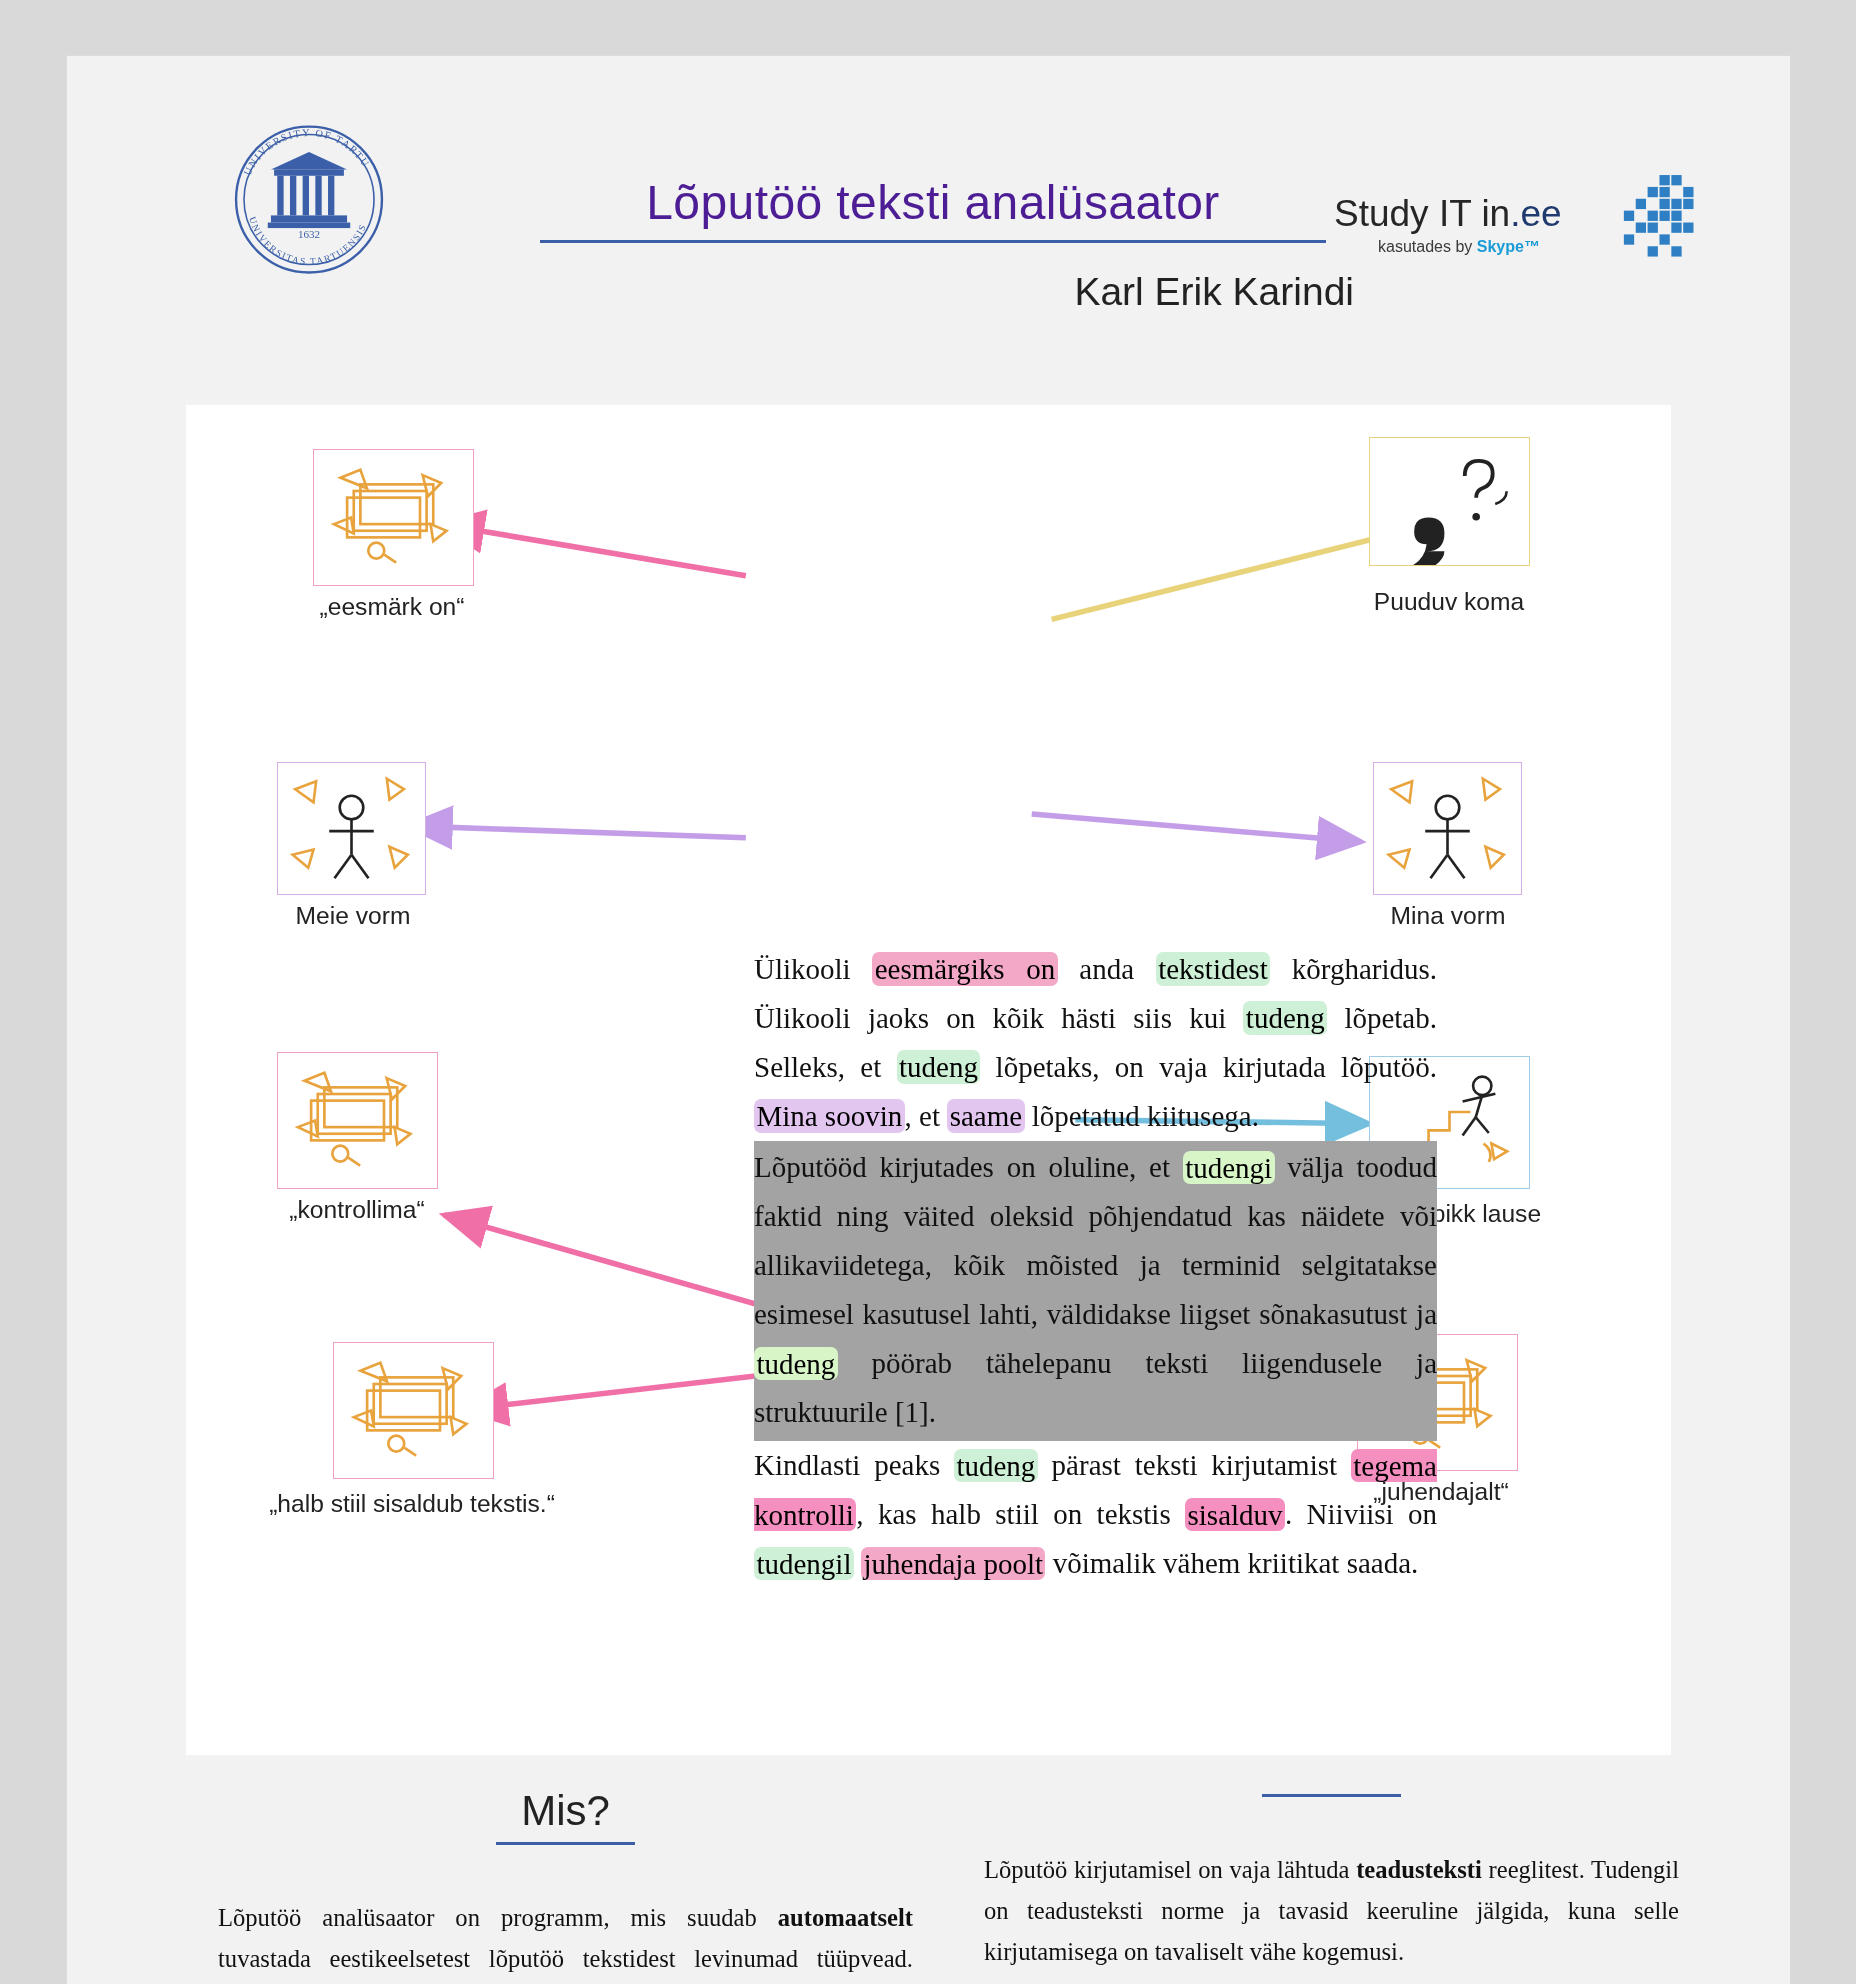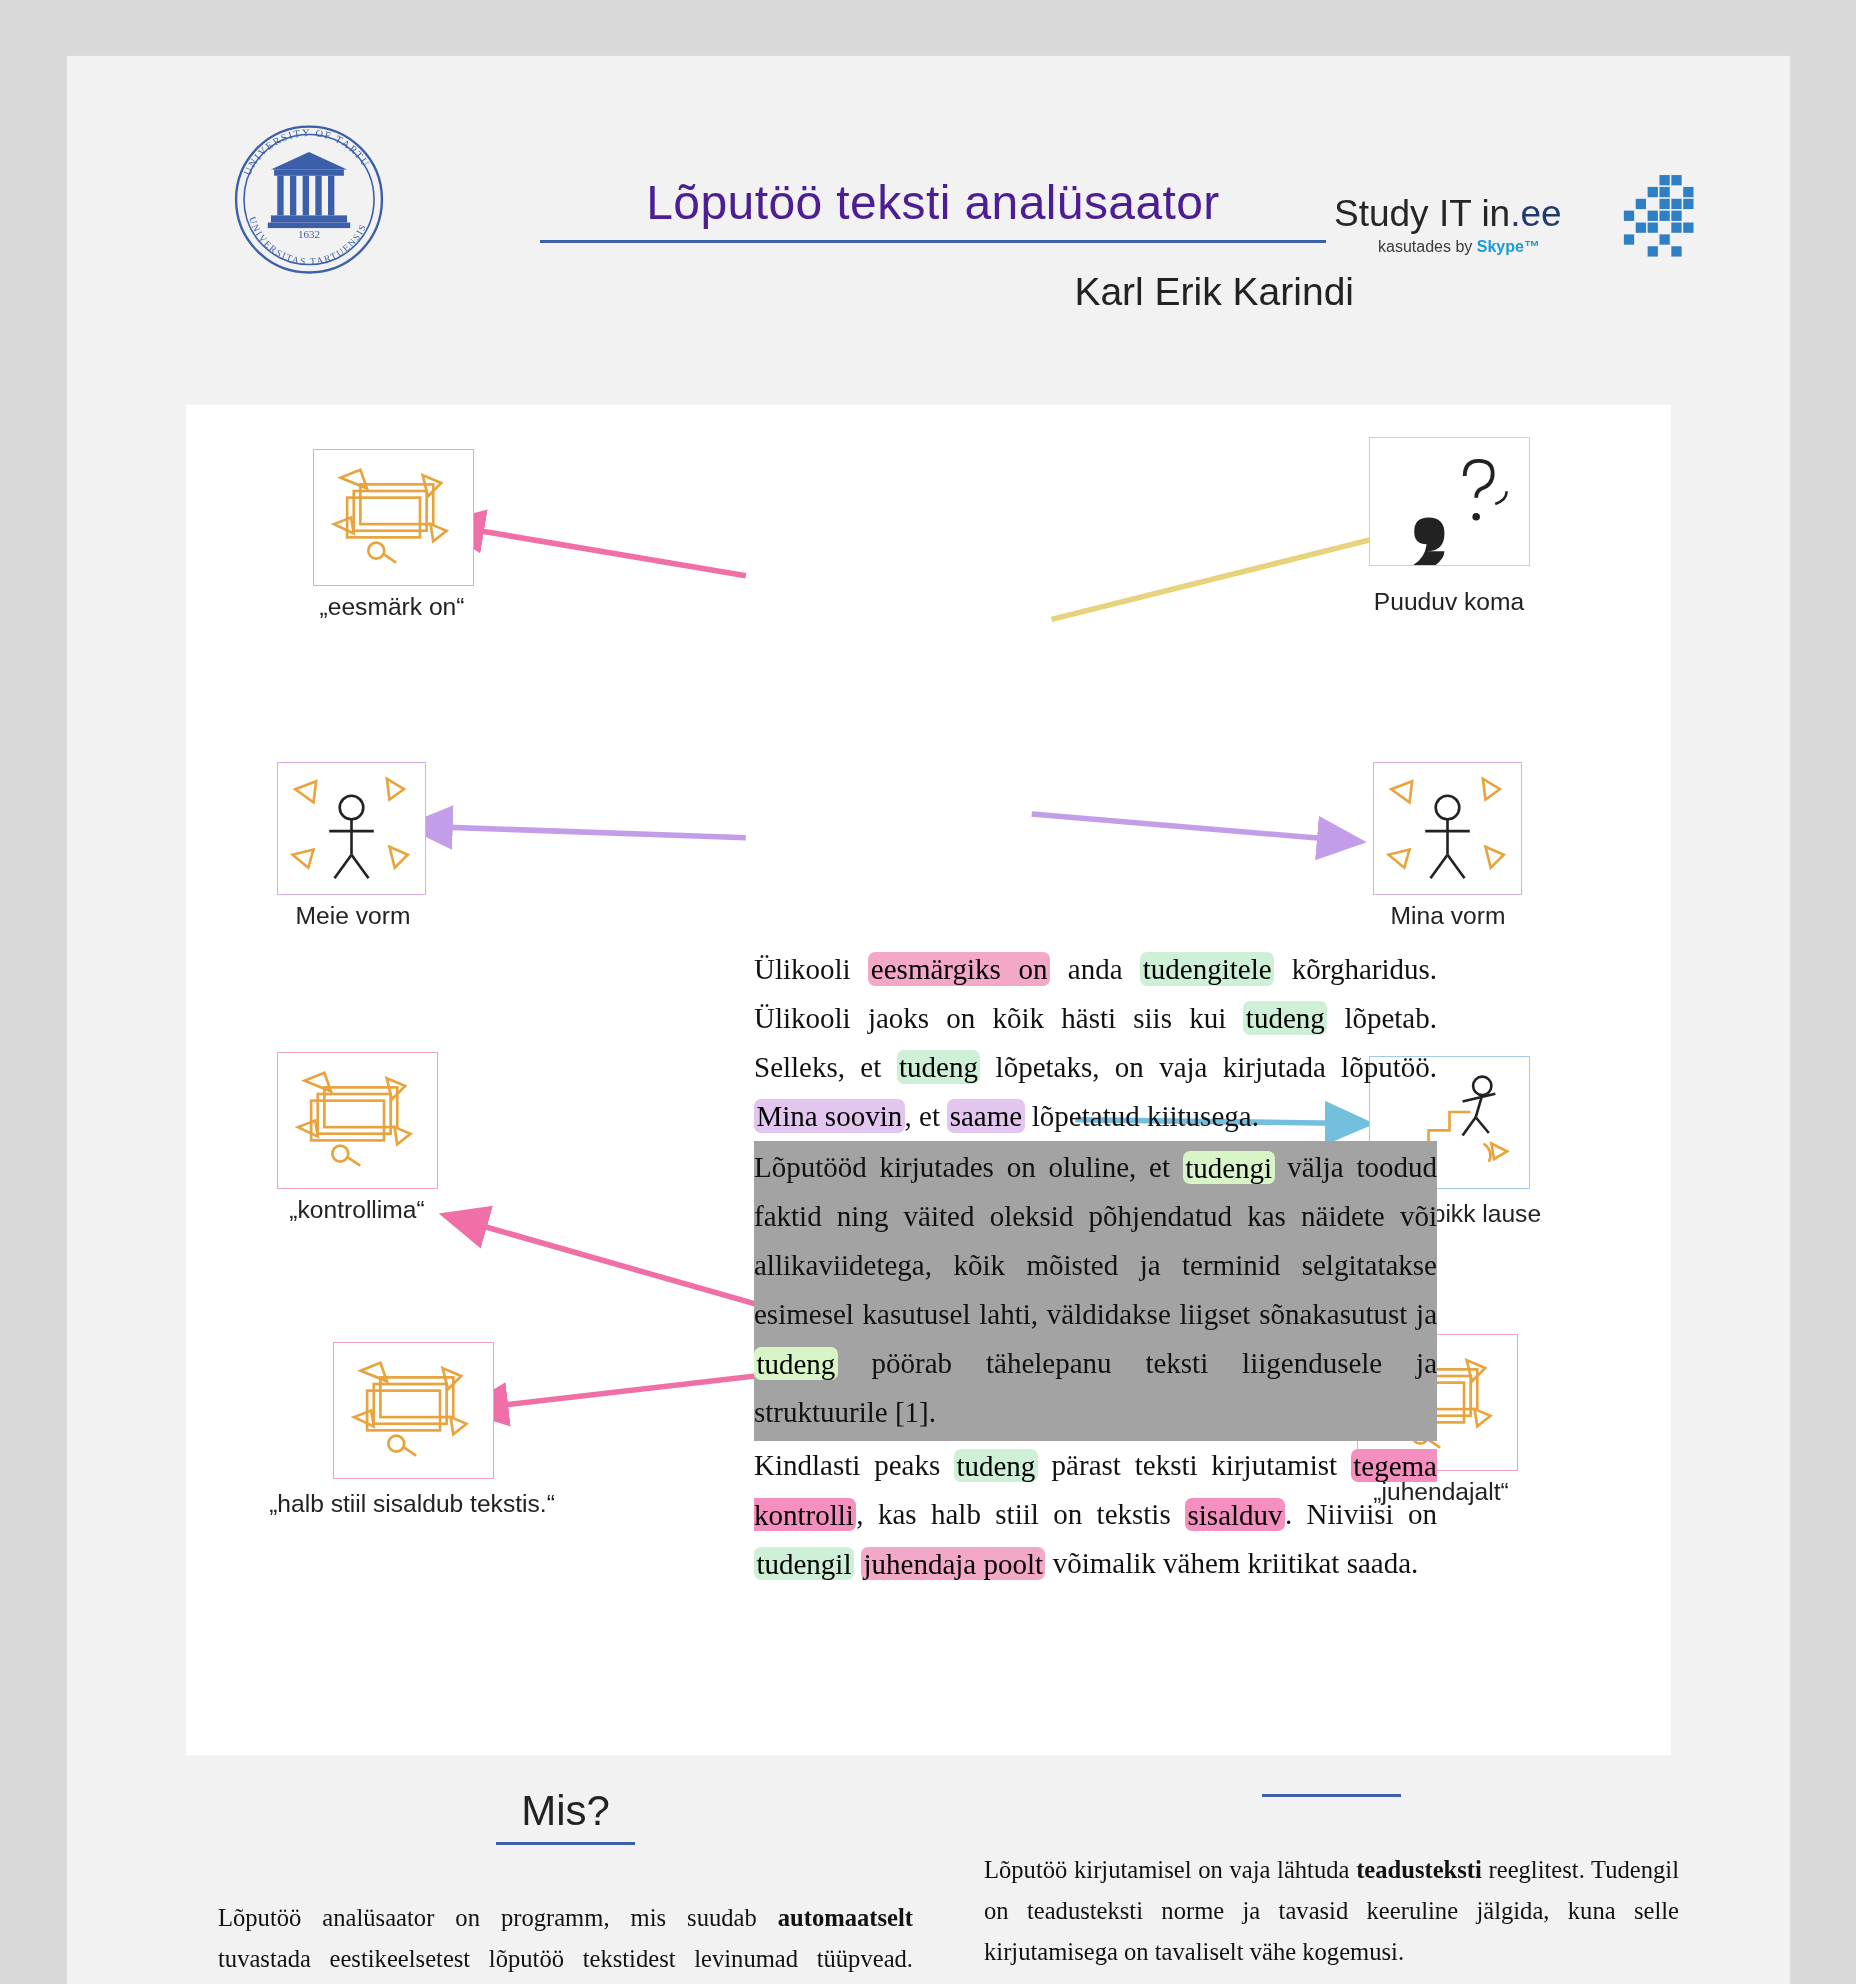--- a/index.html
+++ b/index.html
@@ -339,21 +339,21 @@
         <polygon points="88,55 100,60 90,68"></polygon>
             <circle cx="47" cy="75" r="6"></circle>
             <path d="M53 78 L62 84"></path>
       </g>
         </svg>
     </div>
     <div class="cap" style="left:1108px;top:1072px;width:294px;">„juhendajalt“</div>
 
     <div class="textcol">
       <p>
-        Ülikooli <mark class="hl-pink">eesmärgiks on</mark> anda <mark class="hl-green">tudengitele</mark> kõrgharidus. Ülikooli jaoks on kõik hästi siis kui <mark class="hl-green">tudeng</mark> lõpetab. Selleks, et <mark class="hl-green">tudeng</mark> lõpetaks, on vaja kirjutada lõputöö. <mark class="hl-purple">Mina soovin</mark>, et <mark class="hl-purple">saame</mark> lõpetatud kiitusega.
+        Ülikooli <mark class="hl-pink">eesmärgiks on</mark> anda <mark class="hl-green">tekstidest</mark> kõrgharidus. Ülikooli jaoks on kõik hästi siis kui <mark class="hl-green">tudeng</mark> lõpetab. Selleks, et <mark class="hl-green">tudeng</mark> lõpetaks, on vaja kirjutada lõputöö. <mark class="hl-purple">Mina soovin</mark>, et <mark class="hl-purple">saame</mark> lõpetatud kiitusega.
       </p>
       <p class="blue-block">
         Lõputööd kirjutades on oluline, et <mark class="hl-lgreen">tudengi</mark> välja toodud faktid ning väited oleksid põhjendatud kas näidete või allikaviidetega, kõik mõisted ja terminid selgitatakse esimesel kasutusel lahti, väldidakse liigset sõnakasutust ja <mark class="hl-lgreen">tudeng</mark> pöörab tähelepanu teksti liigendusele ja struktuurile [1].
       </p>
       <p>
         Kindlasti peaks <mark class="hl-green">tudeng</mark> pärast teksti kirjutamist <mark class="hl-hotpink">tegema kontrolli</mark>, kas halb stiil on tekstis <mark class="hl-hotpink">sisalduv</mark>. Niiviisi on <mark class="hl-green">tudengil</mark> <mark class="hl-pink">juhendaja poolt</mark> võimalik vähem kriitikat saada.
       </p>
     </div>
   </div>
 

